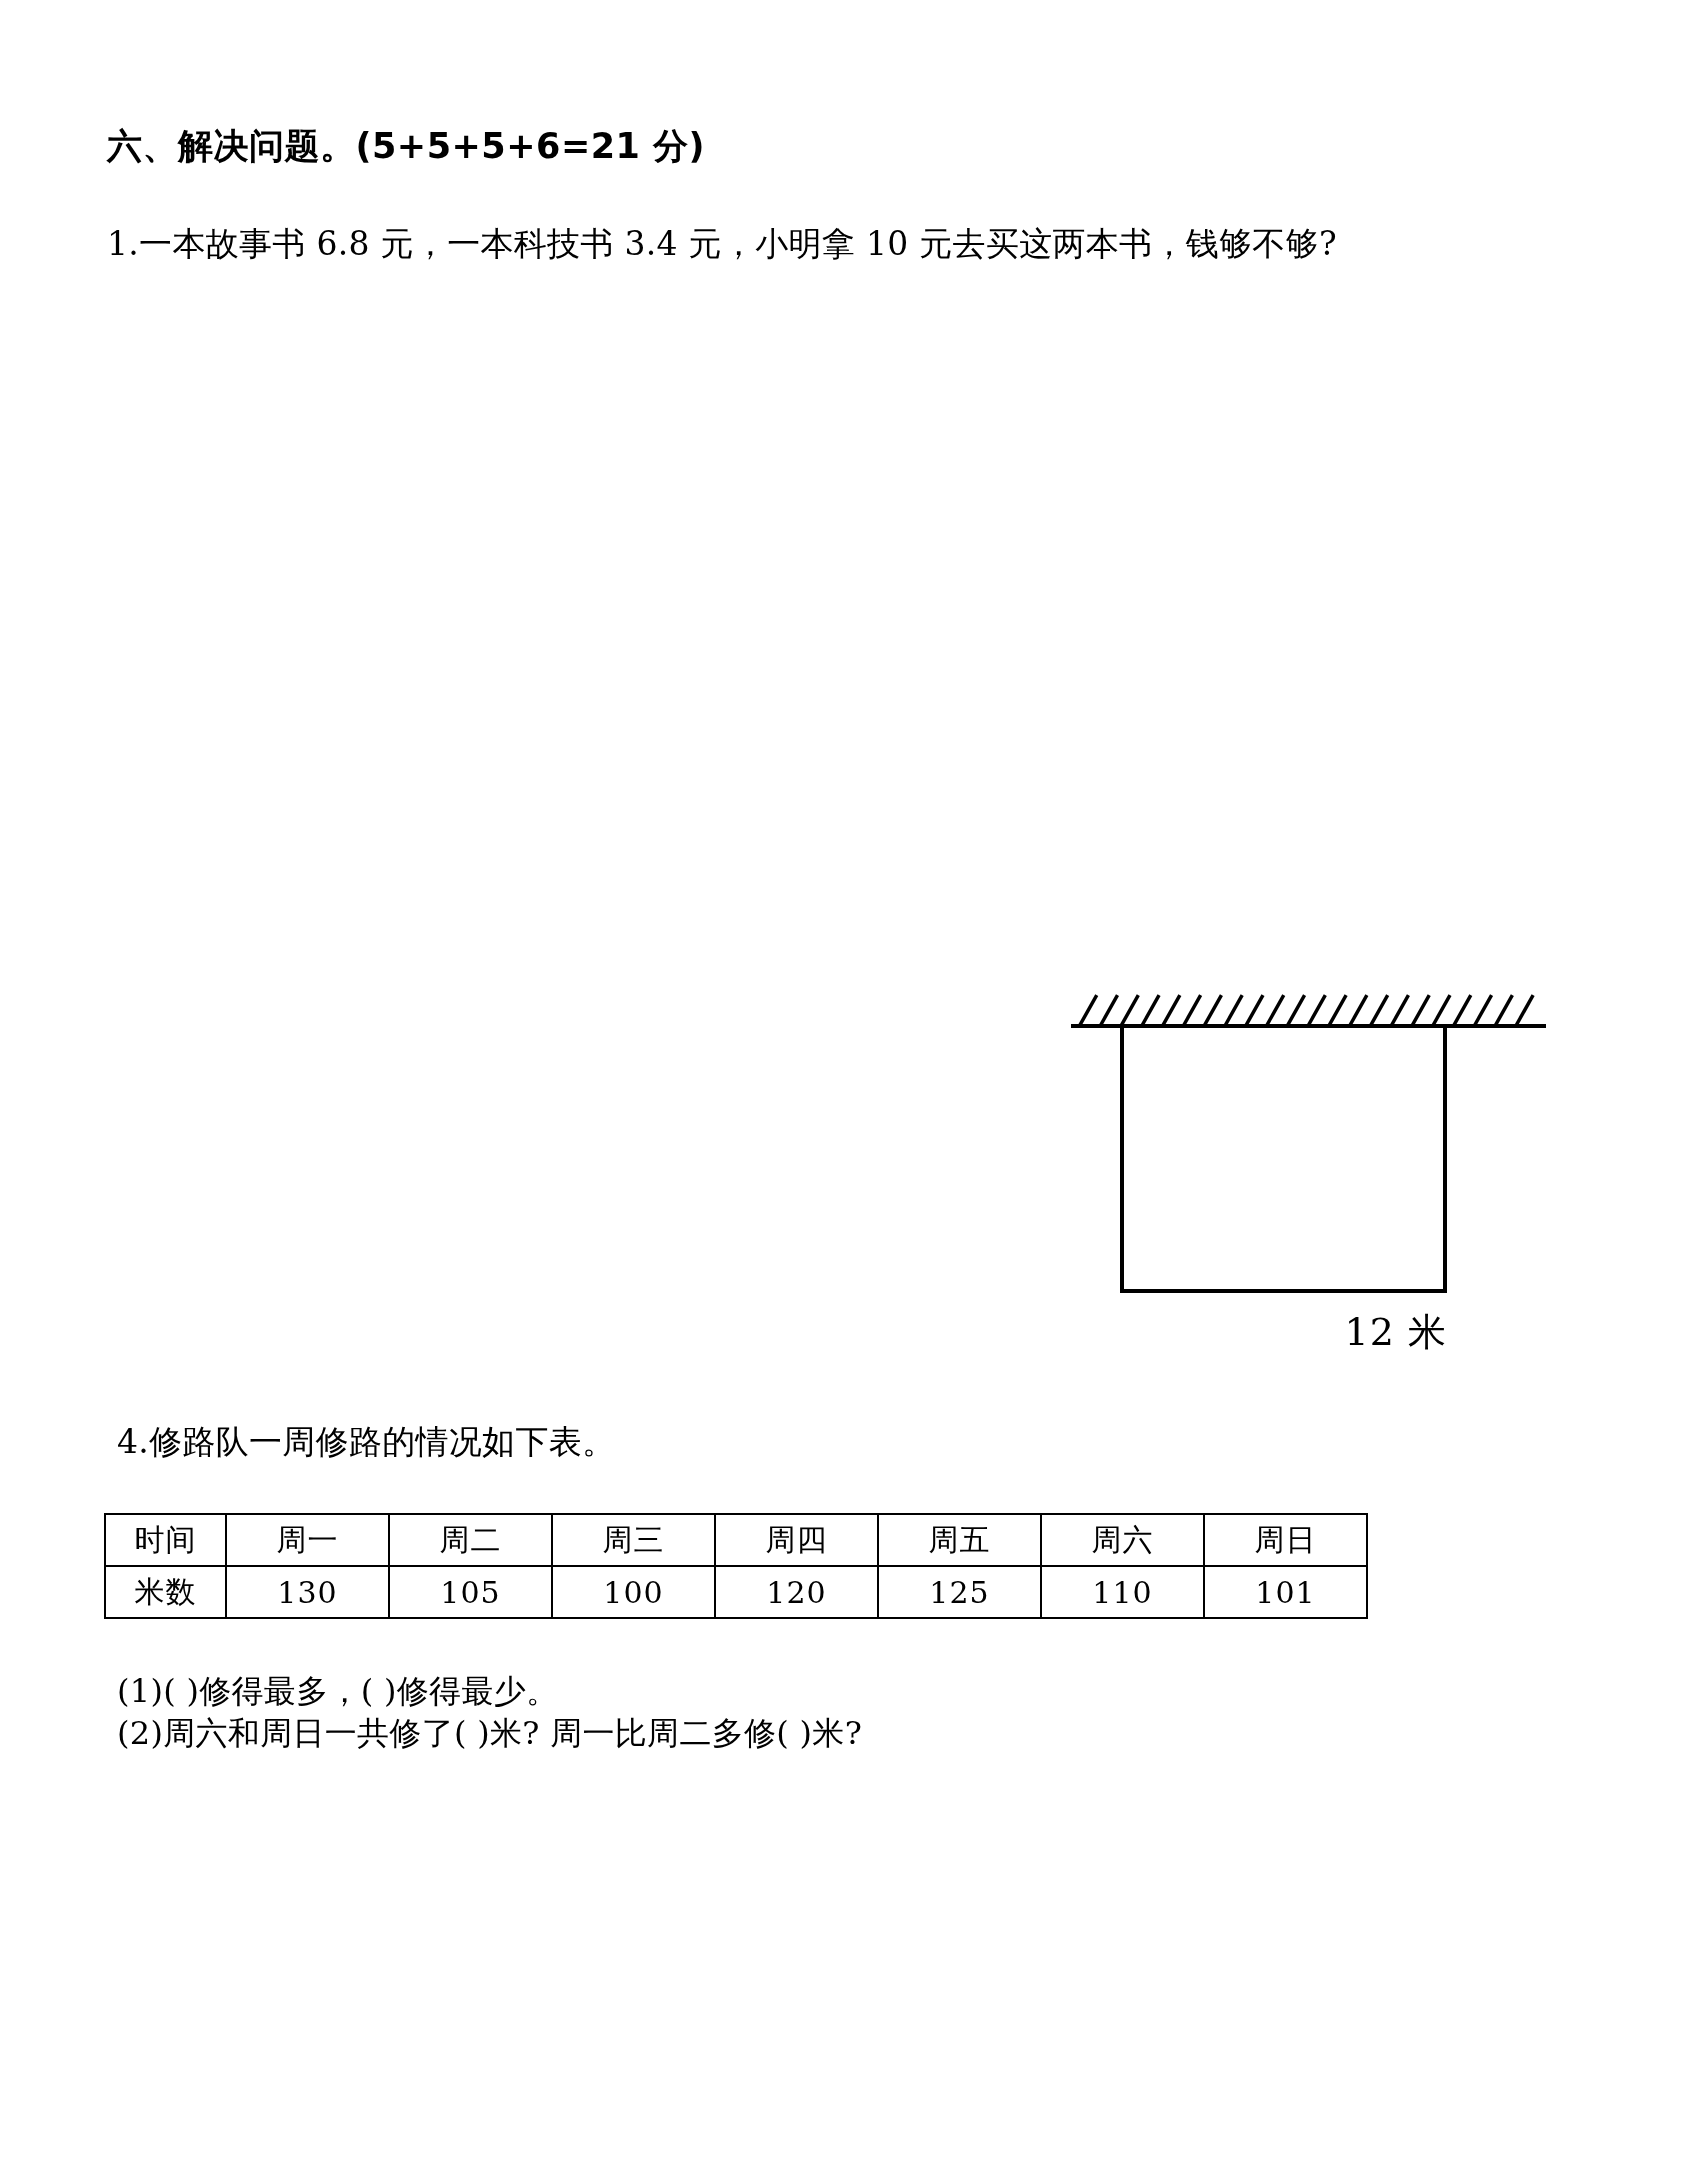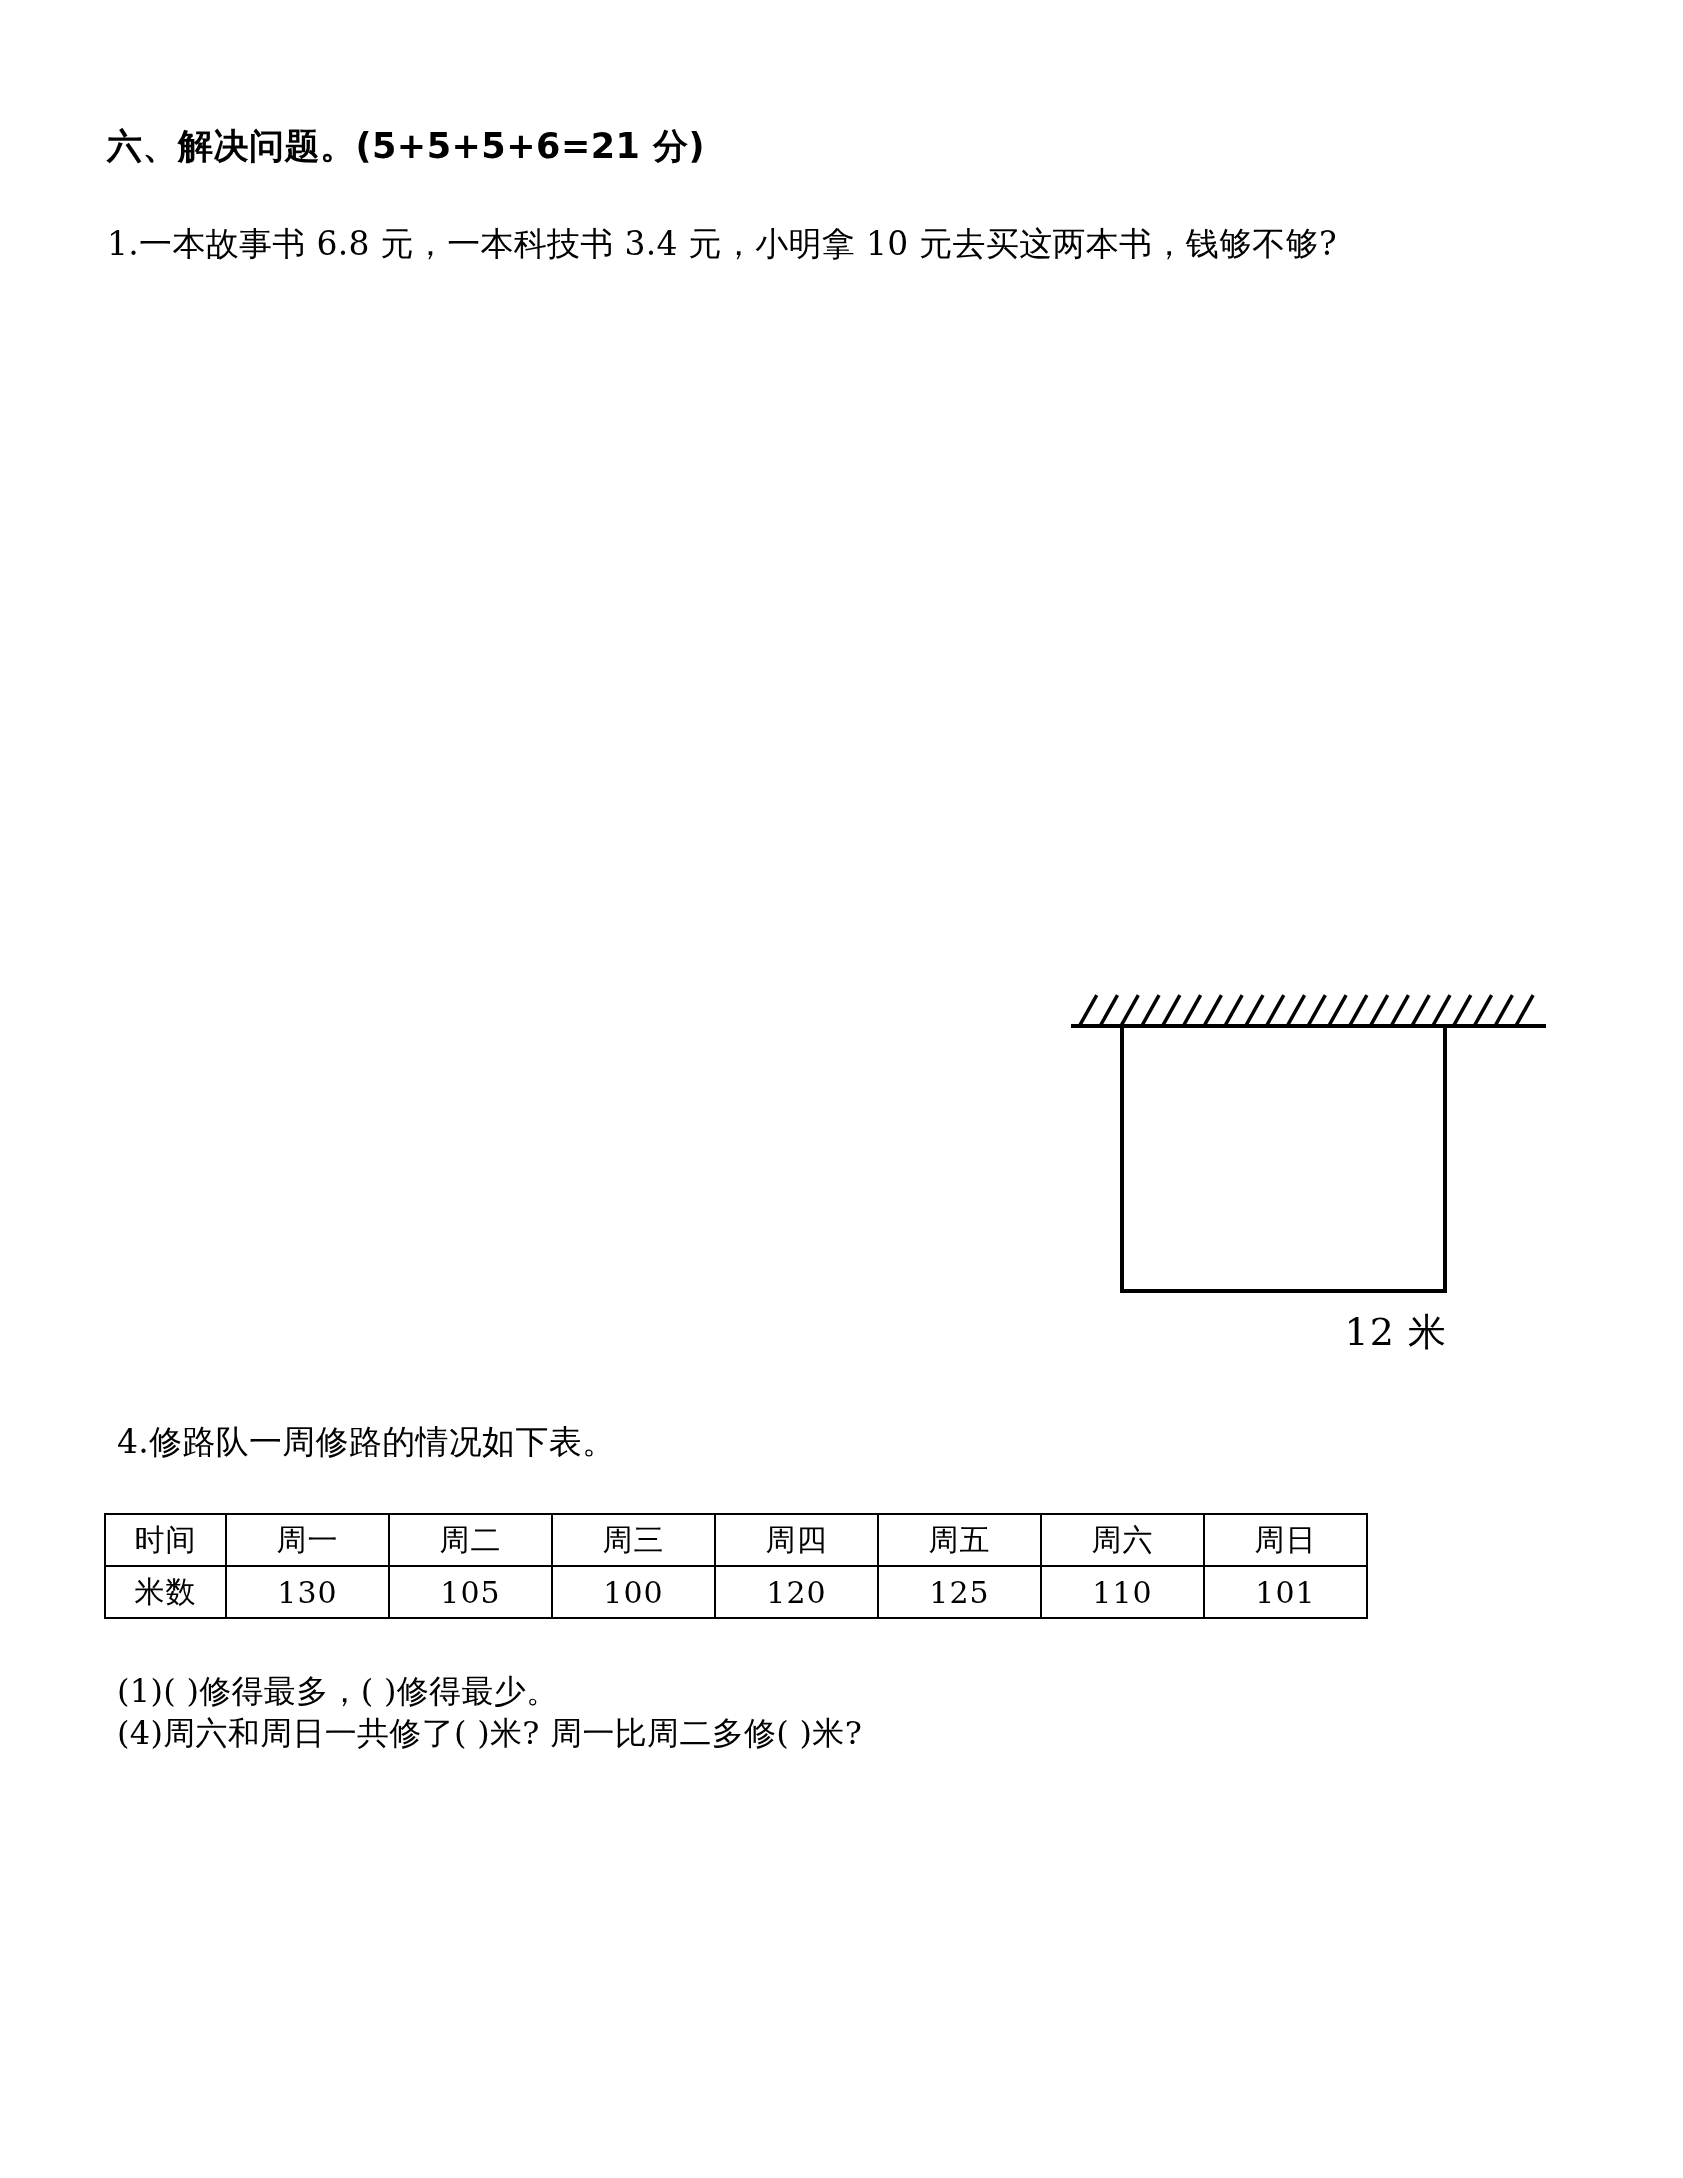--- a/index.html
+++ b/index.html
@@ -194,17 +194,17 @@
         <td class="day-col">120</td>
         <td class="day-col">125</td>
         <td class="day-col">110</td>
         <td class="day-col">101</td>
       </tr>
     </tbody>
   </table>
 
   <div class="subq" id="sub1">(1)(        )修得最多，(        )修得最少。</div>
 
-  <div class="subq" id="sub2">(4)周六和周日一共修了(        )米? 周一比周二多修(        )米?</div>
+  <div class="subq" id="sub2">(2)周六和周日一共修了(        )米? 周一比周二多修(        )米?</div>
 
 
 </div>
 
 
 </body></html>

